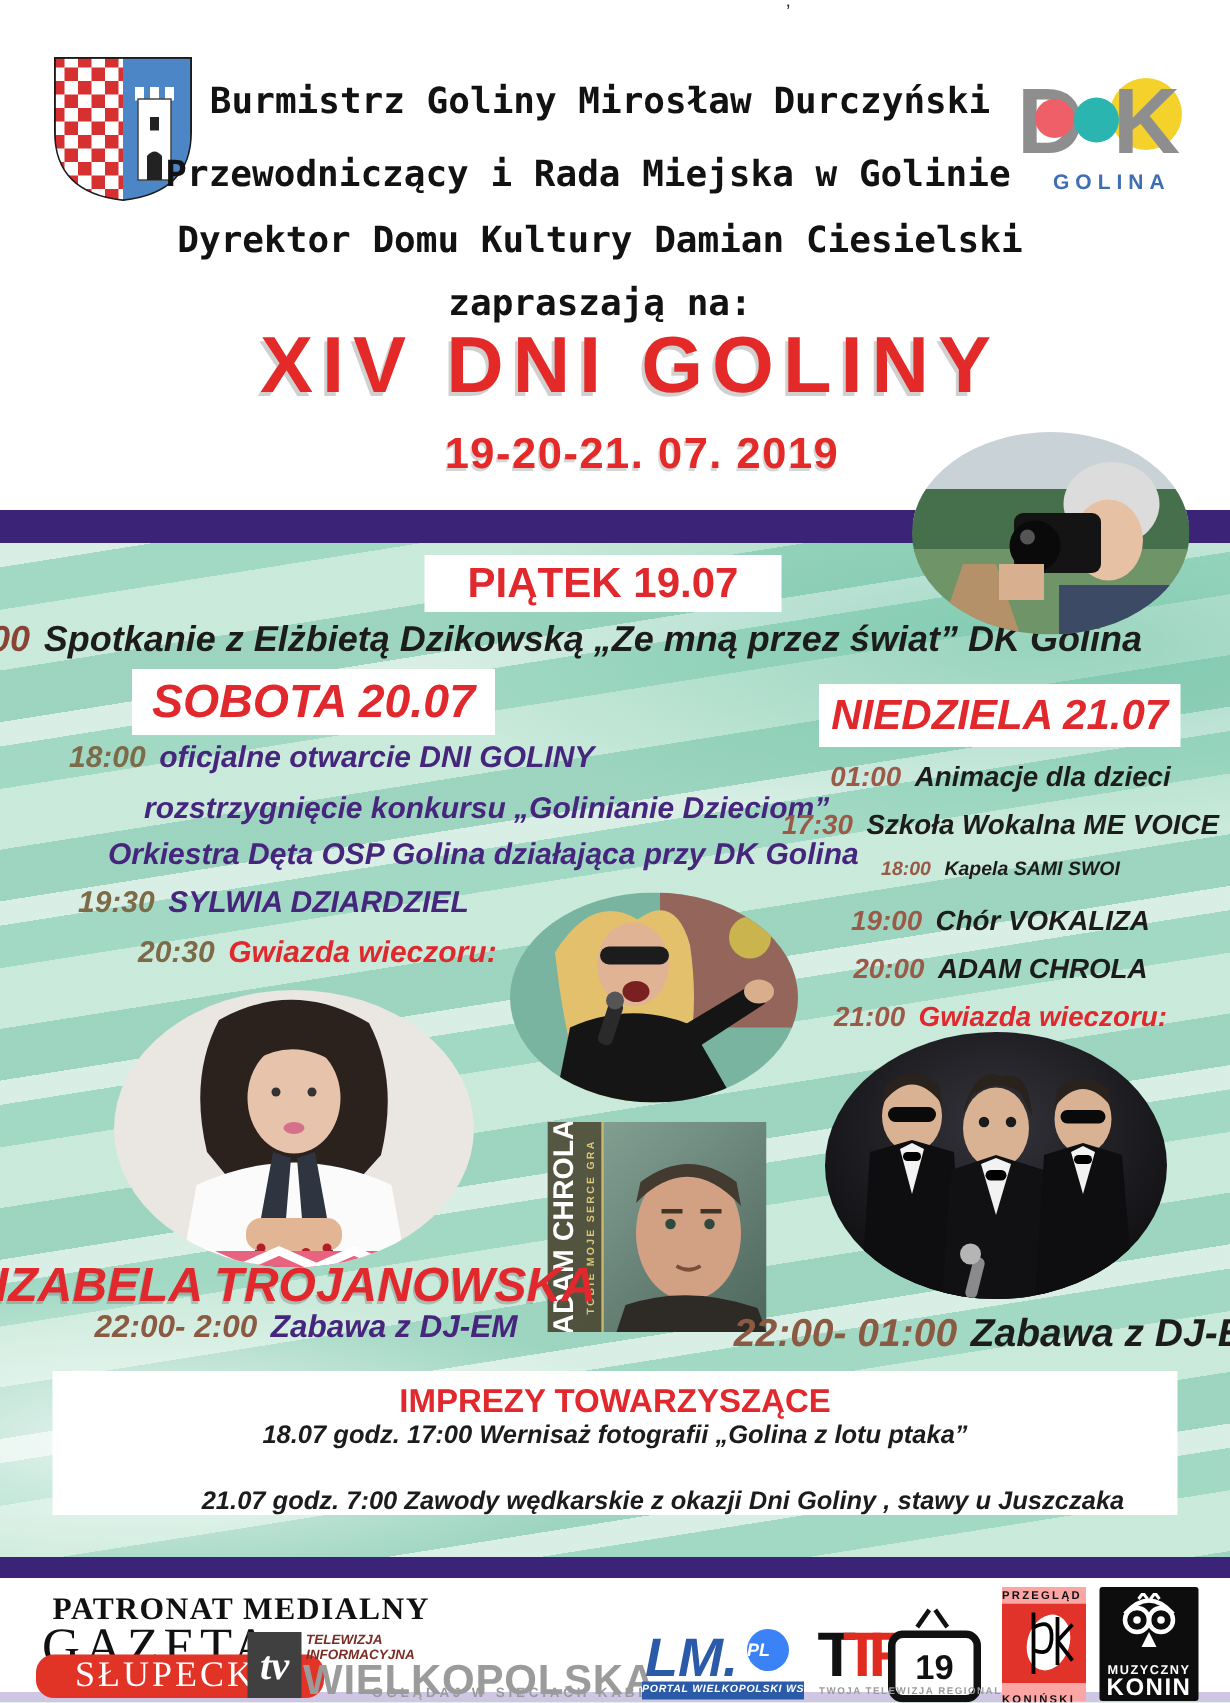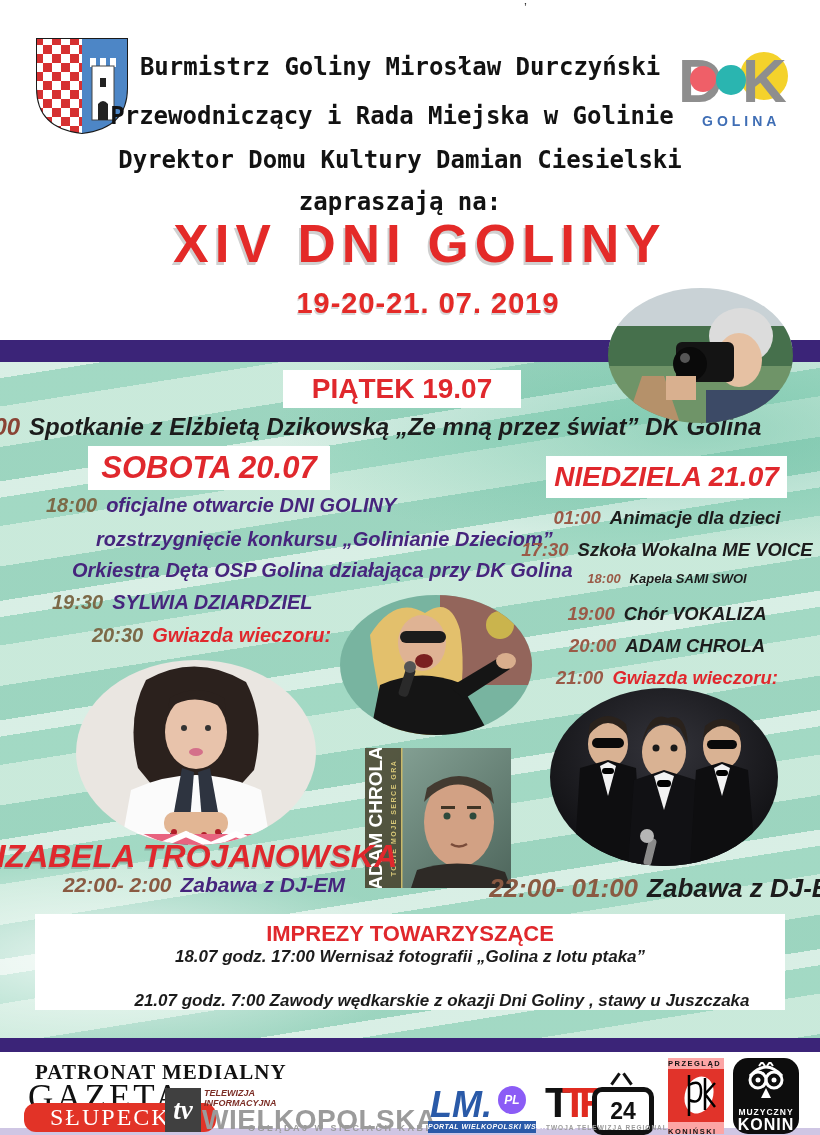--- a/index.html
+++ b/index.html
@@ -58,21 +58,21 @@
   .lm-banner{position:absolute;left:428px;top:1121px;width:108px;height:12px;background:#2a5aa8;
              color:#fff;font-style:italic;font-weight:bold;font-size:7px;text-align:center;
              line-height:12px;white-space:nowrap;letter-spacing:.5px;}
   .ttr-box{position:absolute;left:592px;top:1087px;width:52px;height:38px;border:5px solid #111;
            border-radius:10px;background:#fff;text-align:center;line-height:38px;
            font-weight:900;font-size:23px;color:#111;}
   .ant{position:absolute;width:3px;height:14px;background:#111;}
   .pk-card{position:absolute;left:668px;top:1058px;width:56px;height:76px;background:#fca5a5;text-align:left;}
   .pk-card .pt{font-size:7.5px;font-weight:bold;letter-spacing:1.5px;color:#111;line-height:11px;}
   .mk-card{position:absolute;left:733px;top:1058px;width:66px;height:76px;background:#0d0d0d;
-           border-radius:15px;text-align:center;color:#fff;}
+           border-radius:2px;text-align:center;color:#fff;}
   .mk-card .m1{font-size:8.5px;font-weight:bold;letter-spacing:1px;line-height:9px;margin-top:2px;}
   .mk-card .m2{font-size:16px;font-weight:900;letter-spacing:1px;line-height:16px;}
 </style>
 </head>
 <body>
 
 <div class="poster">
 
   <div class="abs nowrap" style="left:524px;top:0;font-size:13px;color:#333;">’</div>
 
@@ -315,30 +315,30 @@
   <div class="abs serif nowrap" style="left:28px;top:1078px;font-size:35px;letter-spacing:3px;color:#111;">GAZETA</div>
   <div class="slu-box">SŁUPECKA</div>
 
   <div class="tv-square">tv</div>
   <div class="abs nowrap" style="left:204px;top:1088px;font-size:9px;font-weight:bold;font-style:italic;color:#7c2e26;line-height:10px;">TELEWIZJA</div>
   <div class="abs nowrap" style="left:204px;top:1098px;font-size:9px;font-weight:bold;font-style:italic;color:#7c2e26;line-height:10px;">INFORMACYJNA</div>
   <div class="abs nowrap" style="left:202px;top:1104px;font-size:28px;font-weight:900;color:#9b9b9b;letter-spacing:.5px;">WIELKOPOLSKA</div>
   <div class="abs nowrap" style="left:248px;top:1123px;font-size:9px;font-weight:bold;color:#9b9b9b;letter-spacing:2.5px;">OGLĄDAJ W SIECIACH KABLOWYCH</div>
 
   <div class="abs nowrap" style="left:430px;top:1084px;font-size:36px;font-weight:900;font-style:italic;color:#2a5aa8;">LM.</div>
-  <div class="abs" style="left:498px;top:1086px;width:28px;height:28px;border-radius:50%;background:#8b5cf6;color:#fff;
-       font-weight:900;font-style:italic;font-size:12px;text-align:center;line-height:28px;">PL</div>
+  <div class="abs" style="left:498px;top:1086px;width:28px;height:28px;border-radius:50%;background:#3b82f6;color:#fff;
+       font-weight:900;font-style:italic;font-size:12px;line-height:28px;">PL</div>
   <div class="lm-banner">PORTAL WIELKOPOLSKI WSCHODNIEJ</div>
 
   <div class="abs nowrap" style="left:545px;top:1082px;font-size:42px;font-weight:900;color:#111;line-height:42px;">T</div>
   <div class="abs nowrap" style="left:562px;top:1082px;font-size:42px;font-weight:900;color:#e02b20;line-height:42px;">T</div>
   <div class="abs nowrap" style="left:579px;top:1082px;font-size:42px;font-weight:900;color:#e02b20;line-height:42px;">R</div>
   <div class="ant" style="left:614px;top:1072px;transform:rotate(35deg);"></div>
   <div class="ant" style="left:626px;top:1072px;transform:rotate(-35deg);"></div>
-  <div class="ttr-box">24</div>
+  <div class="ttr-box">19</div>
   <div class="abs nowrap" style="left:546px;top:1124px;font-size:6.5px;font-weight:bold;color:#9b9b9b;letter-spacing:1px;">TWOJA TELEWIZJA REGIONALNA</div>
 
   <div class="pk-card">
     <div class="pt">PRZEGLĄD</div>
     <svg width="56" height="53" viewBox="0 0 56 53">
       <rect width="56" height="53" fill="#e1332a"></rect>
       <ellipse cx="31" cy="26" rx="14" ry="19" fill="#ffffff" transform="rotate(18 31 26)"></ellipse>
       <path d="M21,6 L21,47" stroke="#000" stroke-width="2.5" fill="none"></path>
       <path d="M21,16 q13,-7 12,8 q-1,12 -12,7" stroke="#000" stroke-width="2.5" fill="none"></path>
       <path d="M37,9 L37,41 M37,25 L47,14 M37,25 L47,38" stroke="#000" stroke-width="2.5" fill="none"></path>

